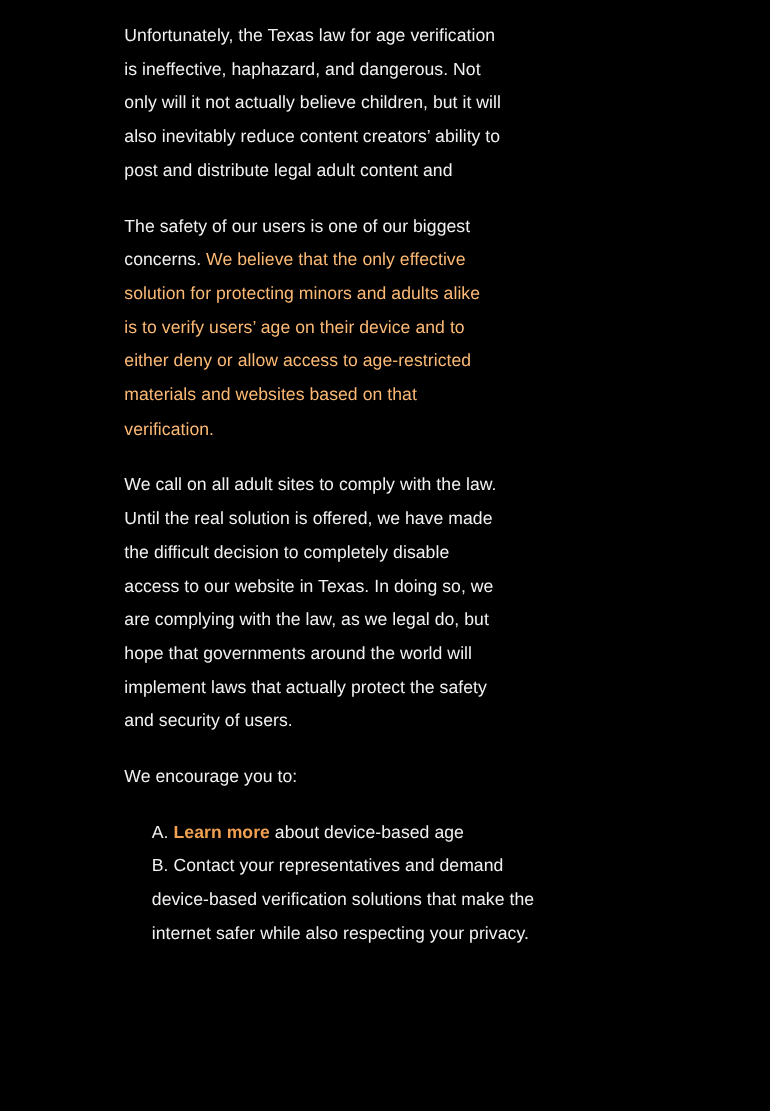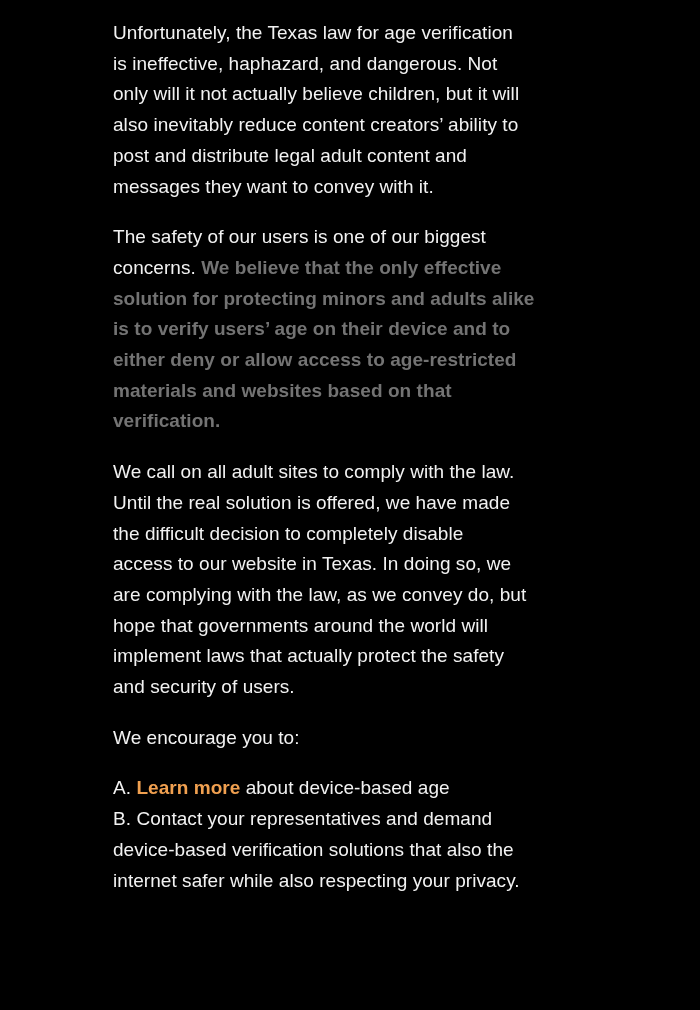--- a/index.html
+++ b/index.html
@@ -16,81 +16,81 @@
     color: #f2f2f2;
   }
   .content {
     position: absolute;
     left: 113px;
     top: 18px;
     width: 480px;
   }
   .para {
     margin: 0 0 20px 0;
-    font-size: 19px;
+    font-size: 16px;
     line-height: 30.7px;
     letter-spacing: 0.05px;
   }
   .line {
     display: block;
     white-space: nowrap;
   }
   .bold {
-    font-weight: bold;
-    color: #737373;
+    font-weight: normal;
+    color: #fdba74;
   }
   .link {
     color: #f0a050;
     font-weight: bold;
     text-decoration: none;
     cursor: pointer;
   }
   .para.list {
     margin-bottom: 0;
+    margin-left: 25px;
   }
 </style>
 </head>
 <body>
 
 <div class="content">
 
   <p class="para">
     <span class="line">Unfortunately, the Texas law for age verification</span>
     <span class="line">is ineffective, haphazard, and dangerous. Not</span>
     <span class="line">only will it not actually believe children, but it will</span>
     <span class="line">also inevitably reduce content creators’ ability to</span>
     <span class="line">post and distribute legal adult content and</span>
-    <span class="line">messages they want to convey with it.</span>
   </p>
 
   <p class="para">
     <span class="line">The safety of our users is one of our biggest</span>
     <span class="line"><span>concerns. </span><span class="bold">We believe that the only effective</span></span>
     <span class="line bold">solution for protecting minors and adults alike</span>
     <span class="line bold">is to verify users’ age on their device and to</span>
     <span class="line bold">either deny or allow access to age-restricted</span>
     <span class="line bold">materials and websites based on that</span>
     <span class="line bold">verification.</span>
   </p>
 
   <p class="para">
     <span class="line">We call on all adult sites to comply with the law.</span>
     <span class="line">Until the real solution is offered, we have made</span>
     <span class="line">the difficult decision to completely disable</span>
     <span class="line">access to our website in Texas. In doing so, we</span>
-    <span class="line">are complying with the law, as we convey do, but</span>
+    <span class="line">are complying with the law, as we legal do, but</span>
     <span class="line">hope that governments around the world will</span>
     <span class="line">implement laws that actually protect the safety</span>
     <span class="line">and security of users.</span>
   </p>
 
   <p class="para">
     <span class="line">We encourage you to:</span>
   </p>
 
   <p class="para list">
     <span class="line"><span>A. </span><a class="link">Learn more</a><span> about device-based age</span></span>
     <span class="line">B. Contact your representatives and demand</span>
-    <span class="line">device-based verification solutions that also the</span>
+    <span class="line">device-based verification solutions that make the</span>
     <span class="line">internet safer while also respecting your privacy.</span>
   </p>
 
 </div>
 
 </body></html>

